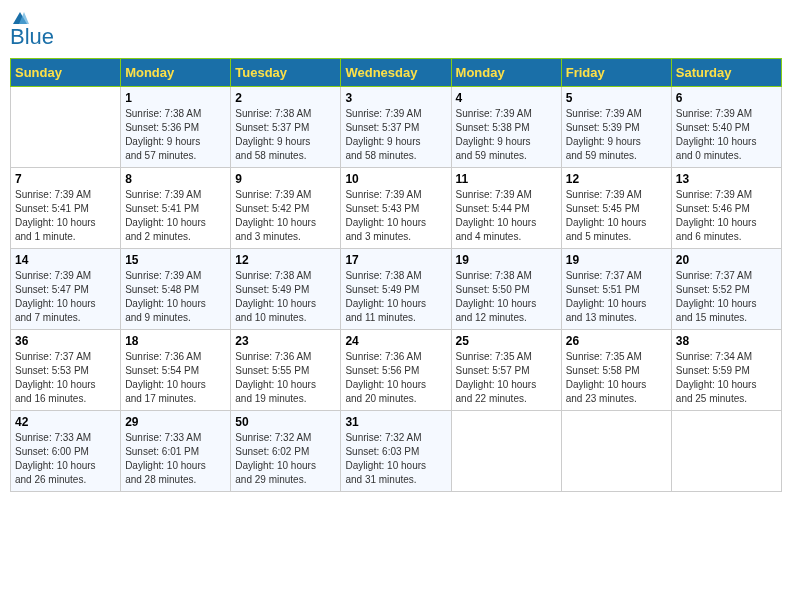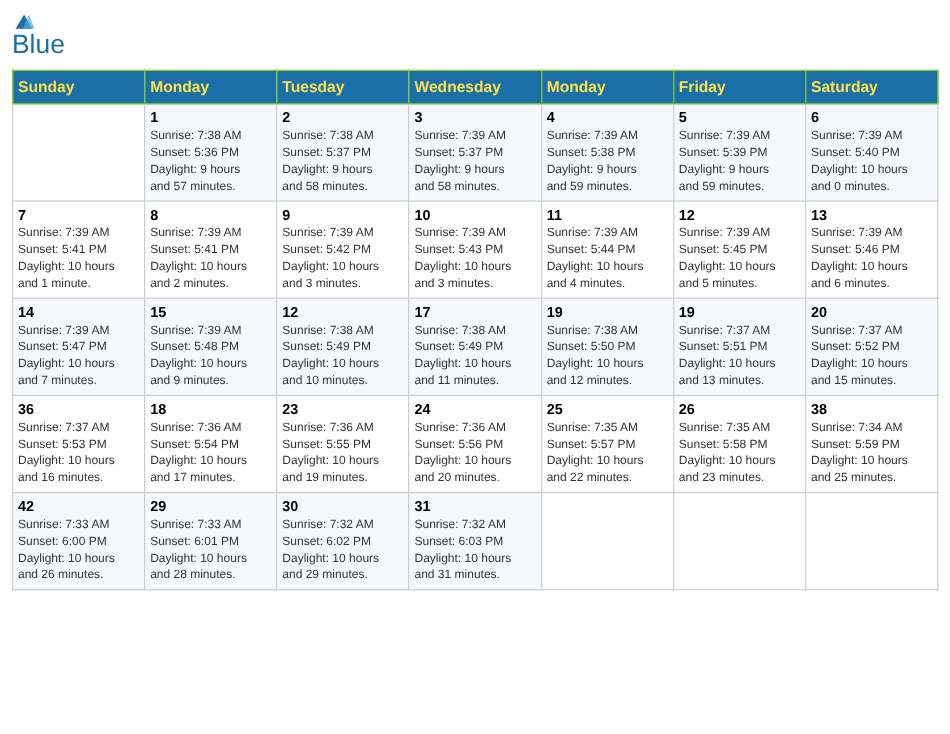--- a/index.html
+++ b/index.html
@@ -308,21 +308,21 @@
 and 26 minutes.</div>
         </td>
         <td>
           <span class="day-num">29</span>
           <div class="day-info" style="white-space: pre-line;">Sunrise: 7:33 AM
 Sunset: 6:01 PM
 Daylight: 10 hours
 and 28 minutes.</div>
         </td>
         <td>
-          <span class="day-num">30</span>
+          <span class="day-num">50</span>
           <div class="day-info" style="white-space: pre-line;">Sunrise: 7:32 AM
 Sunset: 6:02 PM
 Daylight: 10 hours
 and 29 minutes.</div>
         </td>
         <td>
           <span class="day-num">31</span>
           <div class="day-info" style="white-space: pre-line;">Sunrise: 7:32 AM
 Sunset: 6:03 PM
 Daylight: 10 hours

